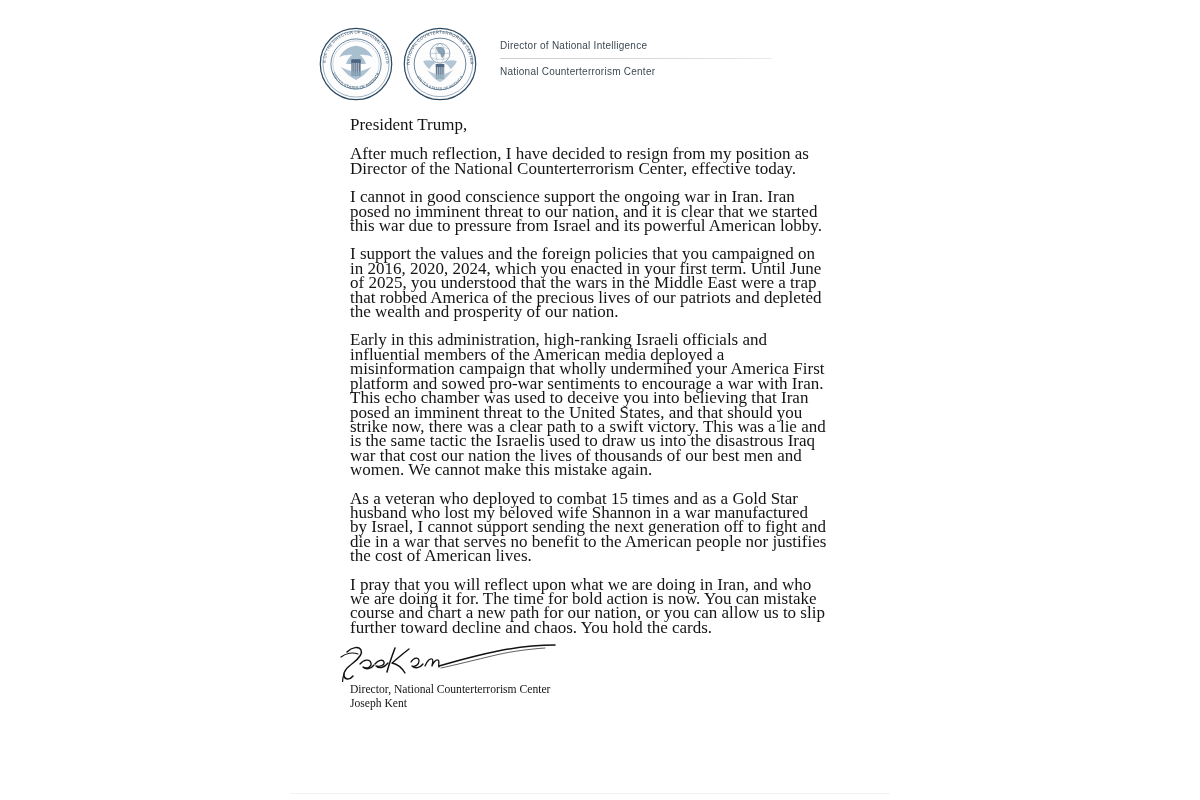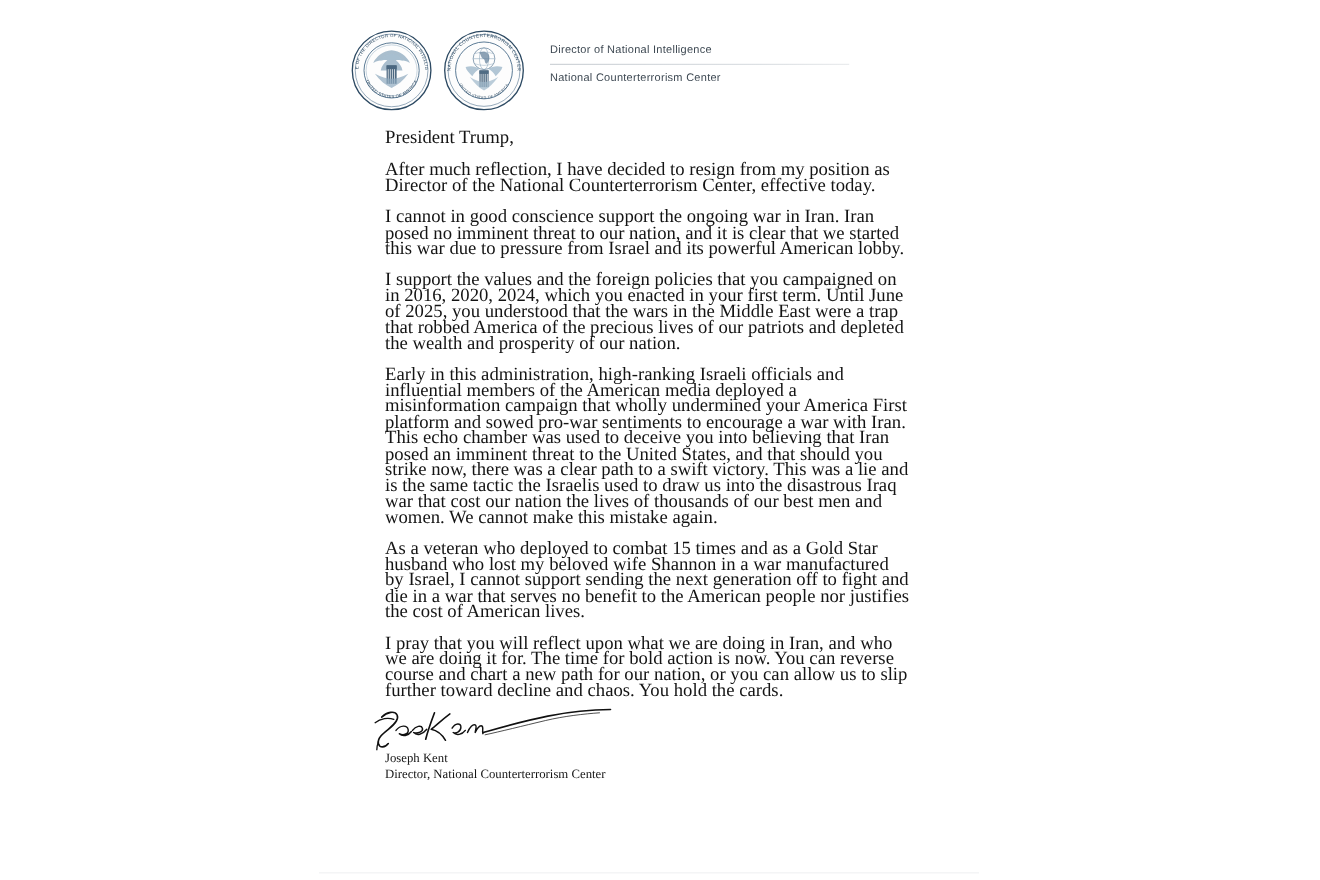--- a/index.html
+++ b/index.html
@@ -194,21 +194,21 @@
   </div>
 </div>
 
 <div class="letter-body">
   <p class="salutation">President Trump,</p>
   <p>After much reflection, I have decided to resign from my position as Director of the National Counterterrorism Center, effective today.</p>
   <p>I cannot in good conscience support the ongoing war in Iran. Iran posed no imminent threat to our nation, and it is clear that we started this war due to pressure from Israel and its powerful American lobby.</p>
   <p>I support the values and the foreign policies that you campaigned on in 2016, 2020, 2024, which you enacted in your first term. Until June of 2025, you understood that the wars in the Middle East were a trap that robbed America of the precious lives of our patriots and depleted the wealth and prosperity of our nation.</p>
   <p>Early in this administration, high-ranking Israeli officials and influential members of the American media deployed a misinformation campaign that wholly undermined your America First platform and sowed pro-war sentiments to encourage a war with Iran. This echo chamber was used to deceive you into believing that Iran posed an imminent threat to the United States, and that should you strike now, there was a clear path to a swift victory. This was a lie and is the same tactic the Israelis used to draw us into the disastrous Iraq war that cost our nation the lives of thousands of our best men and women. We cannot make this mistake again.</p>
   <p>As a veteran who deployed to combat 15 times and as a Gold Star husband who lost my beloved wife Shannon in a war manufactured by Israel, I cannot support sending the next generation off to fight and die in a war that serves no benefit to the American people nor justifies the cost of American lives.</p>
-  <p>I pray that you will reflect upon what we are doing in Iran, and who we are doing it for. The time for bold action is now. You can reverse course and chart a new path for our nation, or you can allow us to slip further toward decline and chaos. You hold the cards.</p>
+  <p>I pray that you will reflect upon what we are doing in Iran, and who we are doing it for. The time for bold action is now. You can mistake course and chart a new path for our nation, or you can allow us to slip further toward decline and chaos. You hold the cards.</p>
 </div>
 
 <div class="signature-block">
   <svg class="signature-mark" viewBox="0 0 250 46">
     <g fill="none" stroke="#111111" stroke-linecap="round" stroke-linejoin="round">
 
       <path d="M14 16 C 19 11 26 10 28 14 C 30 18 25 23 20 27 C 15 31 10 35 11 40 C 12 44 17 44 20 40" stroke-width="1.5"></path>
       <path d="M8 21 C 13 17 20 16 25 18" stroke-width="1.2"></path>
       <path d="M27 28 C 31 23 37 23 38 27 C 39 31 34 33 30 31 C 33 34 38 33 41 29" stroke-width="1.3"></path>
       <path d="M42 28 C 45 24 50 23 51 26 C 52 29 47 31 43 30 C 46 33 51 32 55 27" stroke-width="1.3"></path>
@@ -218,18 +218,18 @@
       <path d="M78 26 C 81 21 86 21 86 25 C 86 29 82 31 79 30 C 82 33 87 32 90 28" stroke-width="1.3"></path>
       <path d="M92 30 C 94 25 97 22 99 23 C 101 24 99 28 99 30 C 100 27 103 23 105 24 C 107 25 105 29 106 31" stroke-width="1.3"></path>
 
       <path d="M106 30 C 120 26 140 20 165 15 C 185 11 205 9 222 9" stroke-width="1.5"></path>
       <path d="M108 32 C 122 29 142 24 163 19 C 180 15 198 13 212 12" stroke-width="0.9" opacity="0.75"></path>
 
       <path d="M11 38 C 9 44 9 50 12 54" stroke-width="1.2"></path>
     </g>
   </svg>
   <div class="signer">
+    <div>Director, National Counterterrorism Center</div>
     <div>Joseph Kent</div>
-    <div>Director, National Counterterrorism Center</div>
   </div>
 </div>
 
 <div class="scan-line"></div>
 
 </body></html>

